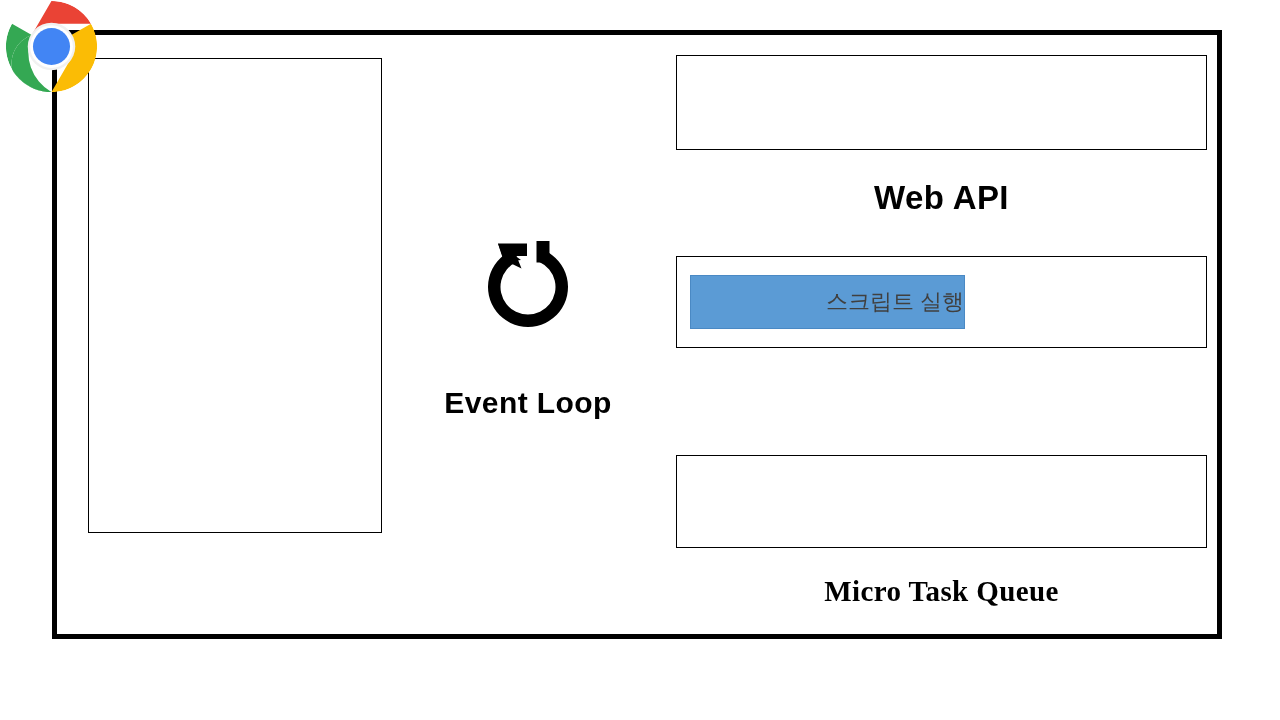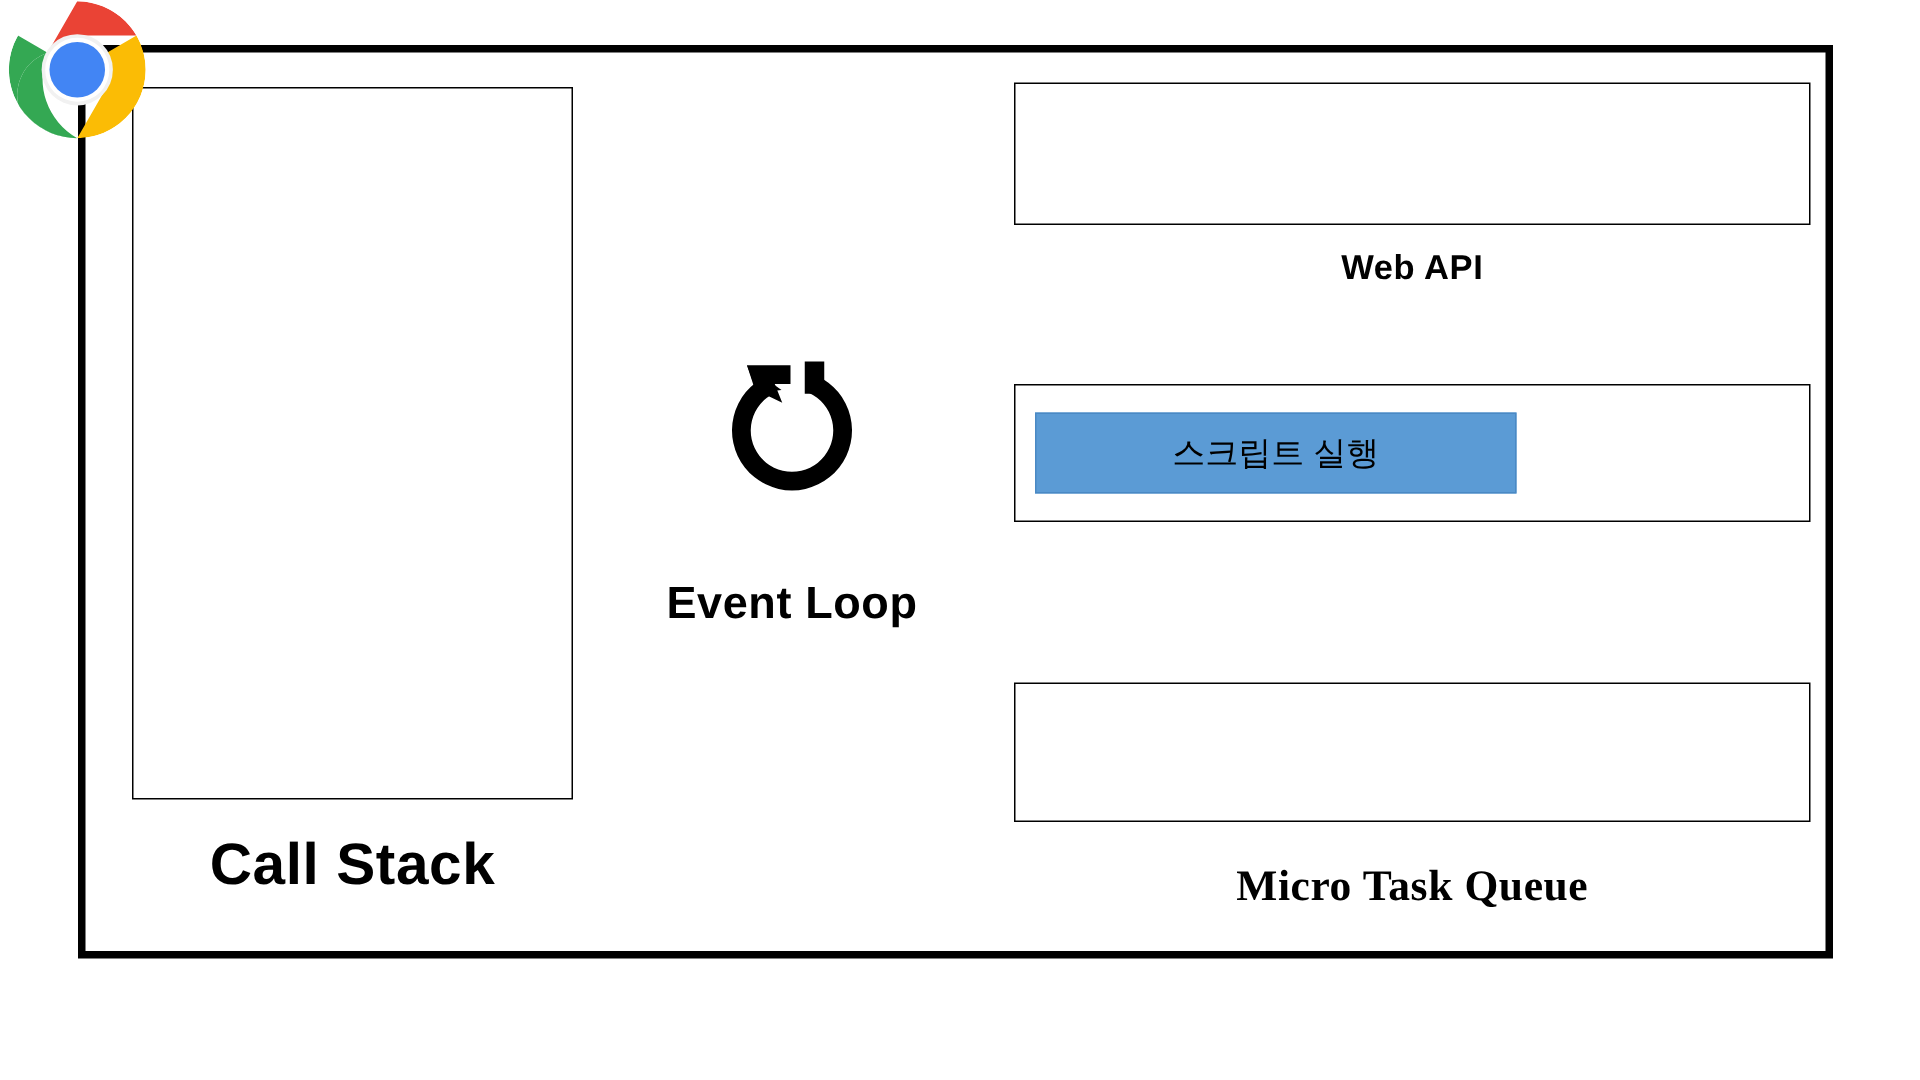--- a/index.html
+++ b/index.html
@@ -87,23 +87,23 @@
   .label-event-loop {
     left: 408px;
     top: 341px;
     width: 240px;
     font-size: 30px;
     line-height: 44px;
     margin-top: 40px;
   }
   .label-web-api {
     left: 676px;
-    top: 156px;
-    width: 531px;
-    font-size: 23px;
+    top: 176px;
+    width: 531px;
+    font-size: 33px;
     line-height: 44px;
   }
   .label-task-queue {
     left: 676px;
     top: 370px;
     width: 531px;
     font-size: 29px;
     line-height: 44px;
   }
   .label-micro-task-queue {
@@ -113,29 +113,29 @@
     font-size: 29px;
     line-height: 44px;
     font-family: Liberation Serif, serif;
   }
 
   
   .chip {
     position: absolute;
     left: 690px;
     top: 275px;
-    width: 321px;
+    width: 275px;
     height: 54px;
     background: #5B9BD5;
     border: 1px solid #4A89C4;
     box-sizing: border-box;
-    color: #000000;
+    color: #404040;
     font-size: 22px;
     line-height: 52px;
-    text-align: center;
+    text-align: right;
     white-space: nowrap;
   }
 
   
   .event-loop-icon {
     position: absolute;
     left: 478px;
     top: 238px;
     width: 100px;
     height: 95px;
@@ -161,21 +161,20 @@
   }
 </style>
 </head>
 <body>
 
 <div id="canvas">
 
   <div class="outer-frame"></div>
 
   <div class="thin-box call-stack-box"></div>
-  <div class="label label-call-stack">Call Stack</div>
 
   <div class="event-loop-icon">
     <svg viewBox="0 0 100 95" xmlns="http://www.w3.org/2000/svg" aria-hidden="true">
 
       <path d="M 66.5 12.5
                A 40 40 0 1 1 33.5 12.5
                L 38.6 24.0
                A 27.5 27.5 0 1 0 61.4 24.0
                Z" fill="#000000"></path>
 

